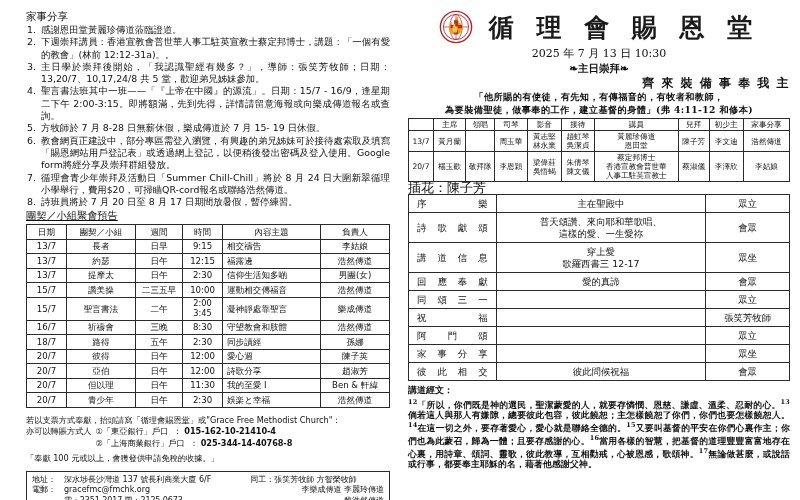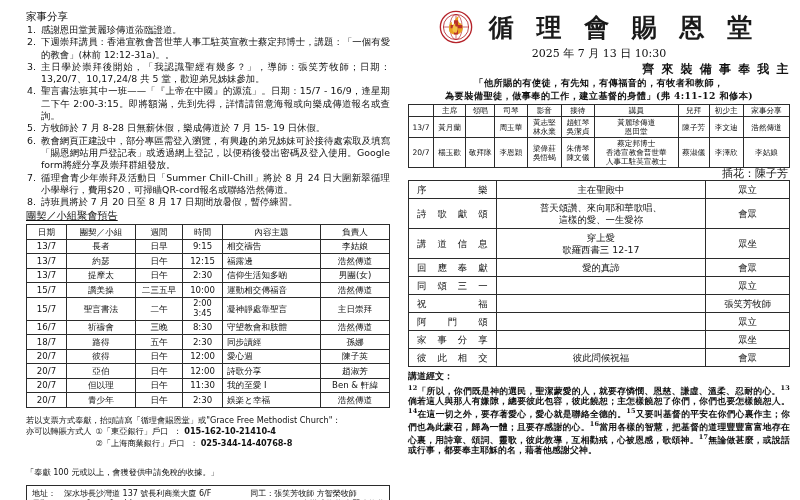--- a/index.html
+++ b/index.html
@@ -80,21 +80,21 @@
   .pay-block {
     margin-top: 7px;
     font-size: 8.2px;
     line-height: 11.5px;
   }
   .pay-row { display: flex; }
   .pay-label { white-space: nowrap; }
   .pay-accts { margin-left: 4px; }
   .pay-accts div { white-space: nowrap; }
   .acct-num { font-weight: bold; letter-spacing: -0.1px; }
-  .pay-note { margin-top: 18px; }
+  .pay-note { margin-top: 4px; }
 
   .contact-box {
     margin-top: 6px;
     border: 1px solid #2b2b2b;
     padding: 3px 5px;
     font-size: 8px;
     line-height: 10.5px;
     display: flex;
   }
   .contact-left { width: 62%; display: flex; }
@@ -156,22 +156,21 @@
   }
   table.duty { margin-top: 2px; }
   table.duty th, table.duty td {
     font-size: 7.6px;
     line-height: 9.2px;
     padding: 1px 1px;
     margin-top: 44px;
   }
   table.duty td.multi { line-height: 9px; }
   .flower-credit {
-    text-align: right;
-    font-size: 11px;
+    font-size: 13px;
     line-height: 11px;
     padding-right: 2px;
   }
   table.order { margin-top: 1px; }
   table.order td {
     font-size: 9.4px;
     line-height: 12px;
     padding: 2.5px 2px;
     height: 18px;
   }
@@ -271,21 +270,21 @@
             <td>10:00</td>
             <td class="topic">運動相交傳福音</td>
             <td>浩然傳道</td>
           </tr>
           <tr>
             <td>15/7</td>
             <td>聖言書法</td>
             <td>二午</td>
             <td class=" two-line">2:00<br>3:45</td>
             <td class="topic">凝神靜處靠聖言</td>
-            <td>主日崇拜</td>
+            <td>樂成傳道</td>
           </tr>
           <tr>
             <td>16/7</td>
             <td>祈禱會</td>
             <td>三晚</td>
             <td>8:30</td>
             <td class="topic">守望教會和肢體</td>
             <td>浩然傳道</td>
           </tr>
           <tr>
@@ -376,20 +375,21 @@
           <line x1="50" y1="13" x2="50" y2="87" stroke="#b5232a" stroke-width="2"></line>
           <path d="M30 62 Q26 44 38 34 Q36 48 44 42 Q44 26 58 18 Q52 36 64 40 Q74 48 68 62 Q60 74 48 72 Q34 72 30 62 Z" fill="#e8a020"></path>
           <path d="M44 30 L56 30 L56 44 L68 44 L68 54 L56 54 L56 72 L44 72 L44 54 L34 54 L34 44 L44 44 Z" fill="#b5232a" opacity="0.9"></path>
           <path d="M40 60 Q38 46 48 38 Q46 52 54 48 Q58 58 52 66 Q44 70 40 60 Z" fill="#f2c14a"></path>
         </svg>
       </div>
       <div class="church-name">循 理 會 賜 恩 堂</div>
     </div>
 
     <div class="datetime">2025 年 7 月 13 日 10:30</div>
+    <div class="service-label">❧主日崇拜❧</div>
     <div class="theme">齊 來 裝 備  事 奉 我 主</div>
     <div class="verse-head">「他所賜的有使徒，有先知，有傳福音的，有牧者和教師，</div>
     <div class="verse-head">為要裝備聖徒，做事奉的工作，建立基督的身體」(弗 4:11-12 和修本)</div>
 
     <table class="grid duty">
       <colgroup>
         <col style="width:6.5%">
           <col style="width:8.5%">
           <col style="width:7.5%">
           <col style="width:8.5%">

